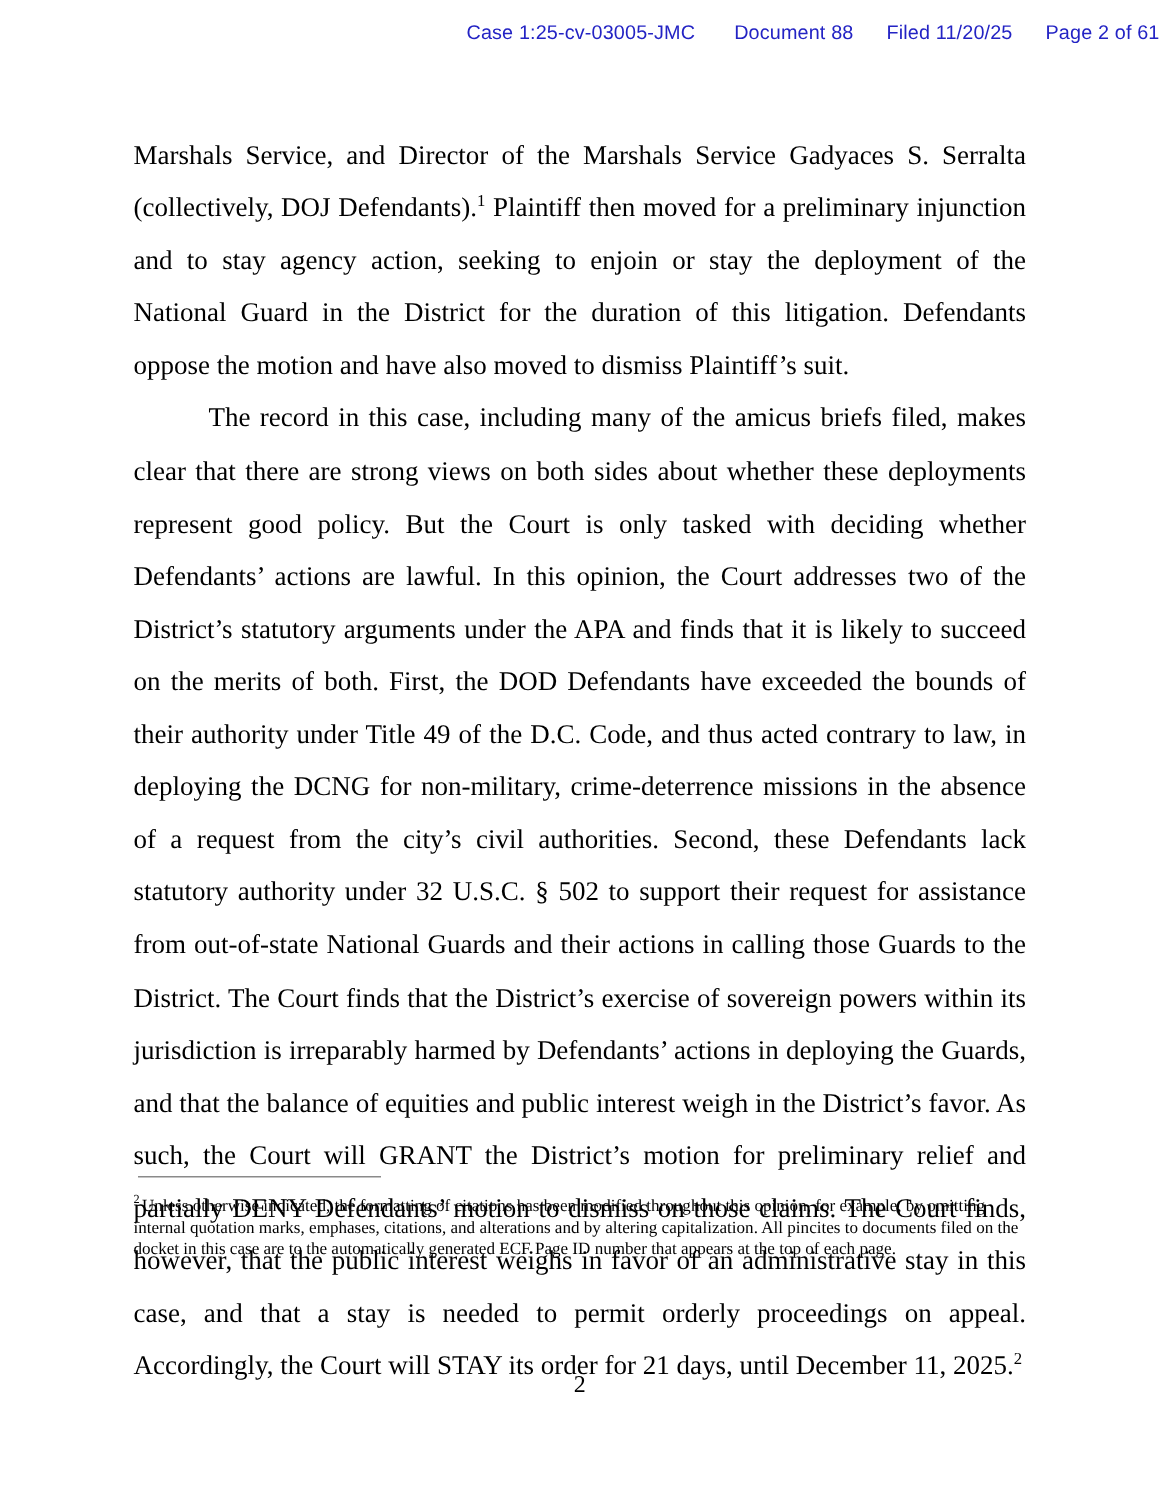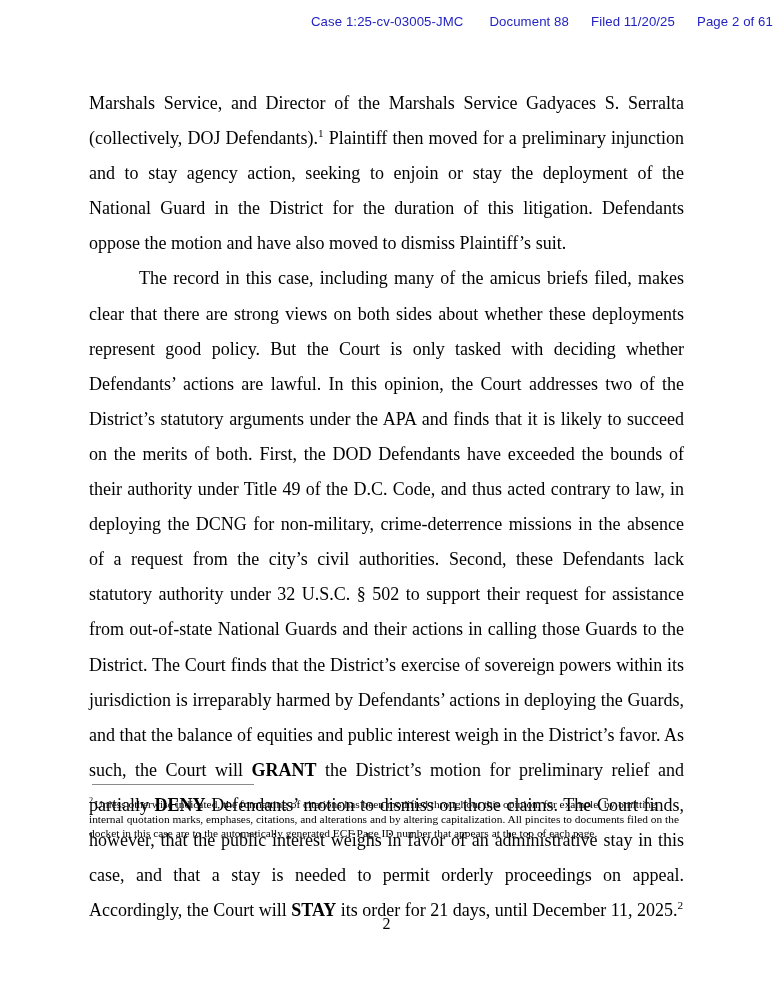--- a/index.html
+++ b/index.html
@@ -44,21 +44,21 @@
   .para {
     margin: 0;
     font-size: 18px;
     line-height: 35.1px;
     text-align: justify;
     text-justify: inter-word;
     hyphens: none;
   }
   .para.indent { text-indent: 50px; }
   .para + .para { margin-top: 0; }
-  .para b { font-weight: bold; }
+  .para b { font-weight: normal; }
   sup {
     font-size: 0.62em;
     vertical-align: super;
     line-height: 0;
   }
 
   
   .footnote-area {
     position: absolute;
     left: 89px;

